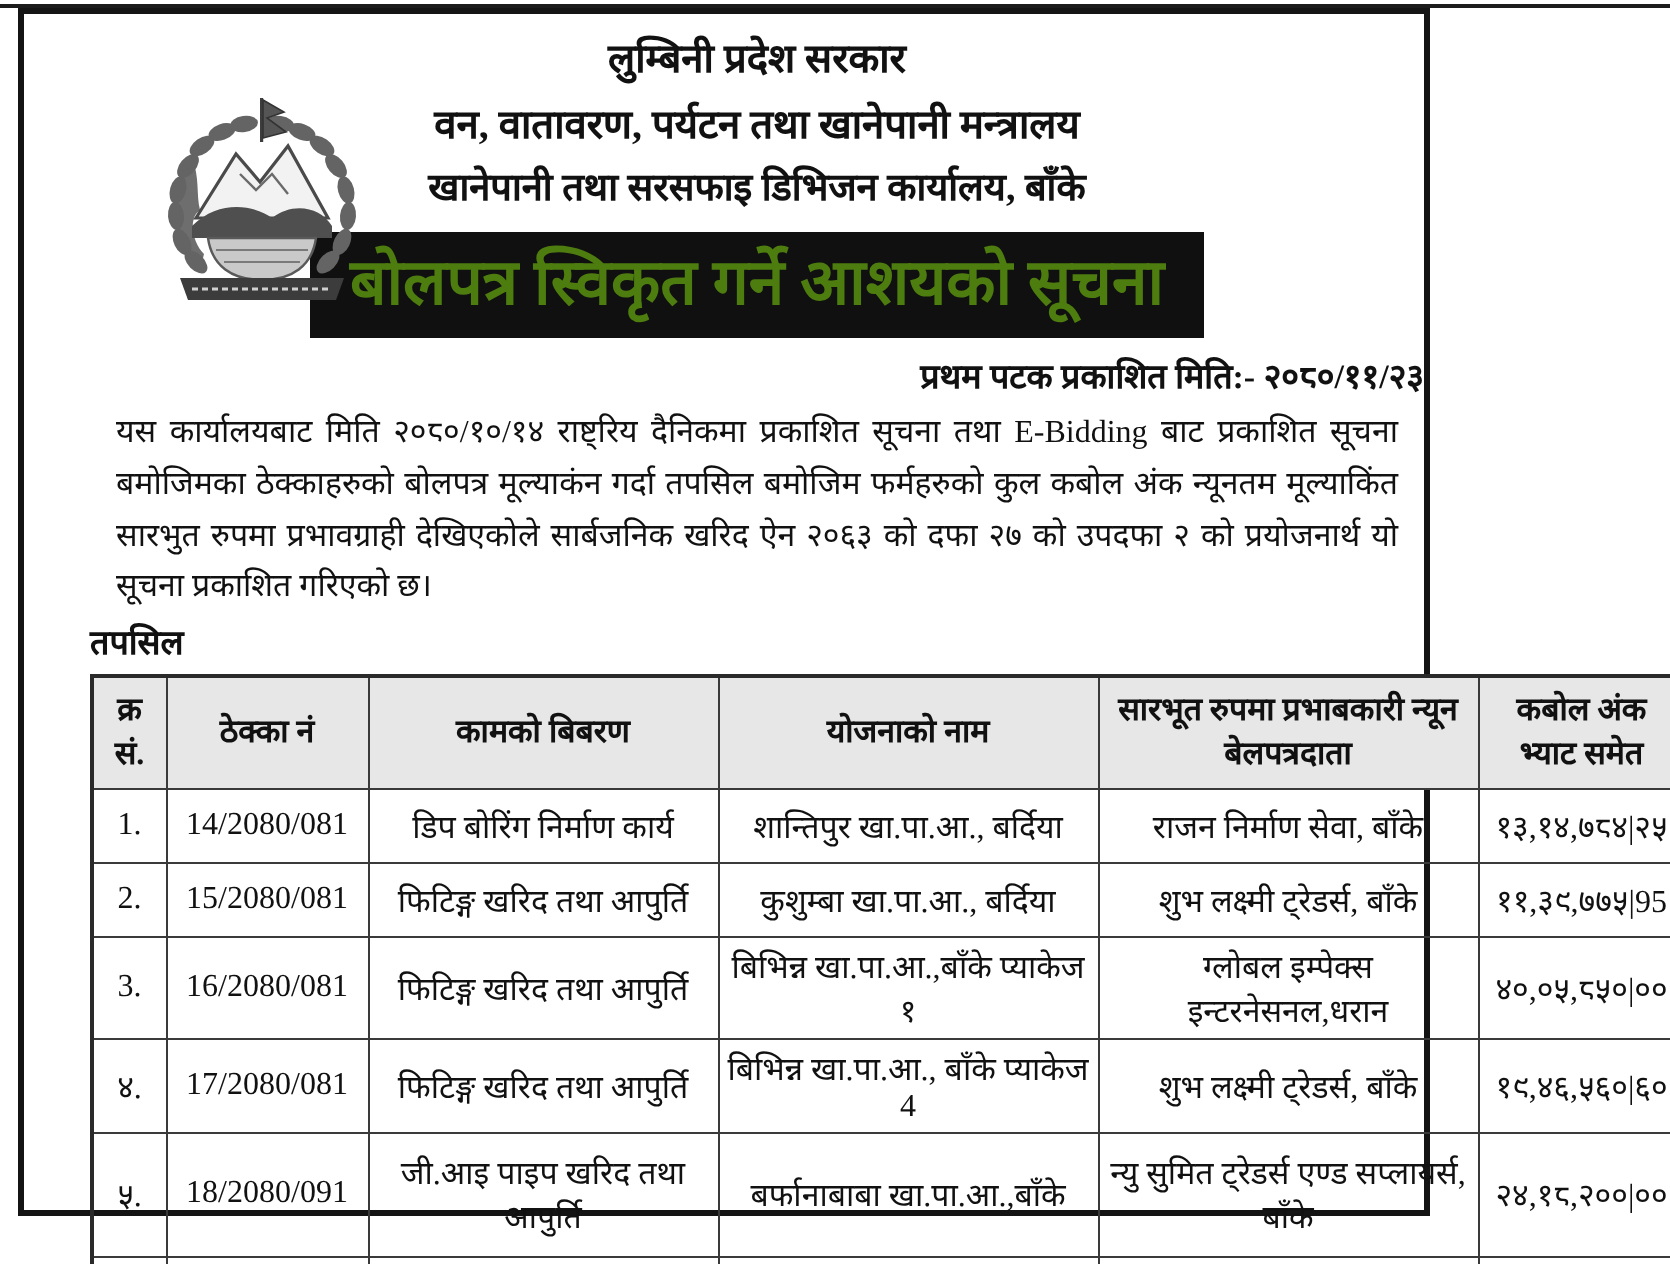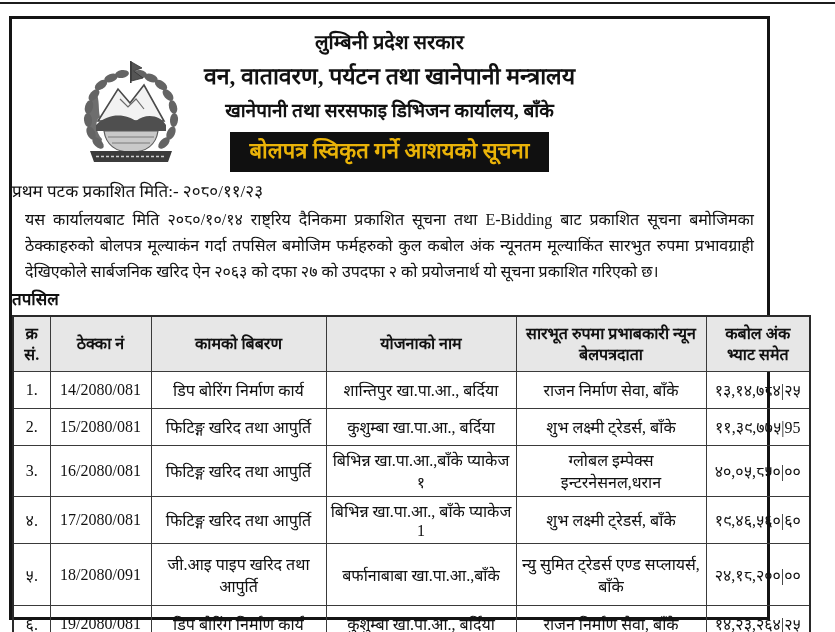--- a/index.html
+++ b/index.html
@@ -4,39 +4,39 @@
 <style>
   * { margin:0; padding:0; box-sizing:border-box; }
   html,body { width:835px; height:632px; background:#ffffff; overflow:hidden; }
   body { font-family:"Liberation Serif","DejaVu Serif",serif; color:#111; }
 
   .page { position:relative; width:835px; height:632px; background:#fff; }
 
   .top-rule { position:absolute; top:2px; left:0; width:835px; height:2px; background:#1c1c1c; }
 
   .doc-frame {
-    position:absolute; left:9px; top:16px; width:761px; height:604px;
-    border:3px solid #141414; background:#fff; padding-top:10px;
+    position:absolute; left:9px; top:4px; width:706px; height:604px;
+    border:3px solid #141414; background:#fff; padding-top:10px;padding-left:33px;
   }
 
   
   .emblem { position:absolute; left:58px; top:40px; width:122px; height:106px; }
 
   .head-center { text-align:center; }
   .gov-line   { font-size:20px; font-weight:bold; line-height:1.3; }
-  .ministry-line { font-size:23px; font-weight:bold; line-height:1.3; margin-top:7px; }
+  .ministry-line { font-size:20px; font-weight:bold; line-height:1.3; margin-top:7px; }
   .office-line   { font-size:19px; font-weight:bold; line-height:1.25; margin-top:7px; }
 
   .banner-wrap { text-align:center; margin-top:9px; }
   .notice-banner {
-    display:inline-block; background:#101010; color:#eab308;
-    font-size:22px; font-weight:bold; padding:5px 20px 8px 20px; line-height:1.25;
+    display:inline-block; background:#101010; color:#4d7c0f;
+    font-size:32px; font-weight:bold; padding:5px 20px 8px 20px; line-height:1.25;
   }
 
-  .date-line { text-align:left; font-size:17px; font-weight:normal; margin-top:7px; }
+  .date-line { text-align:right; font-size:17px; font-weight:bold; margin-top:7px; }
 
   
   .body-par {
     margin:5px 13px 0 13px; font-size:16px; line-height:1.62; text-align:justify;
   }
   .tapasil { text-align:left; font-weight:bold; font-size:17px; margin:2px 0 5px 0; }
 
   
   table.tender {
     margin:0 auto; border-collapse:collapse; width:797px; table-layout:fixed;
@@ -162,21 +162,21 @@
           <td>16/2080/081</td>
           <td>फिटिङ्ग खरिद तथा आपुर्ति</td>
           <td>बिभिन्न खा.पा.आ.,बाँके प्याकेज १</td>
           <td>ग्लोबल इम्पेक्स इन्टरनेसनल,धरान</td>
           <td>४०,०५,८५०|००</td>
         </tr>
         <tr class="r-normal">
           <td>४.</td>
           <td>17/2080/081</td>
           <td>फिटिङ्ग खरिद तथा आपुर्ति</td>
-          <td>बिभिन्न खा.पा.आ., बाँके प्याकेज 1</td>
+          <td>बिभिन्न खा.पा.आ., बाँके प्याकेज 4</td>
           <td>शुभ लक्ष्मी ट्रेडर्स, बाँके</td>
           <td>१९,४६,५६०|६०</td>
         </tr>
         <tr class="r-tall">
           <td>५.</td>
           <td>18/2080/091</td>
           <td>जी.आइ पाइप खरिद तथा आपुर्ति</td>
           <td>बर्फानाबाबा खा.पा.आ.,बाँके</td>
           <td>न्यु सुमित ट्रेडर्स एण्ड सप्लायर्स, बाँके</td>
           <td>२४,१८,२००|००</td>

